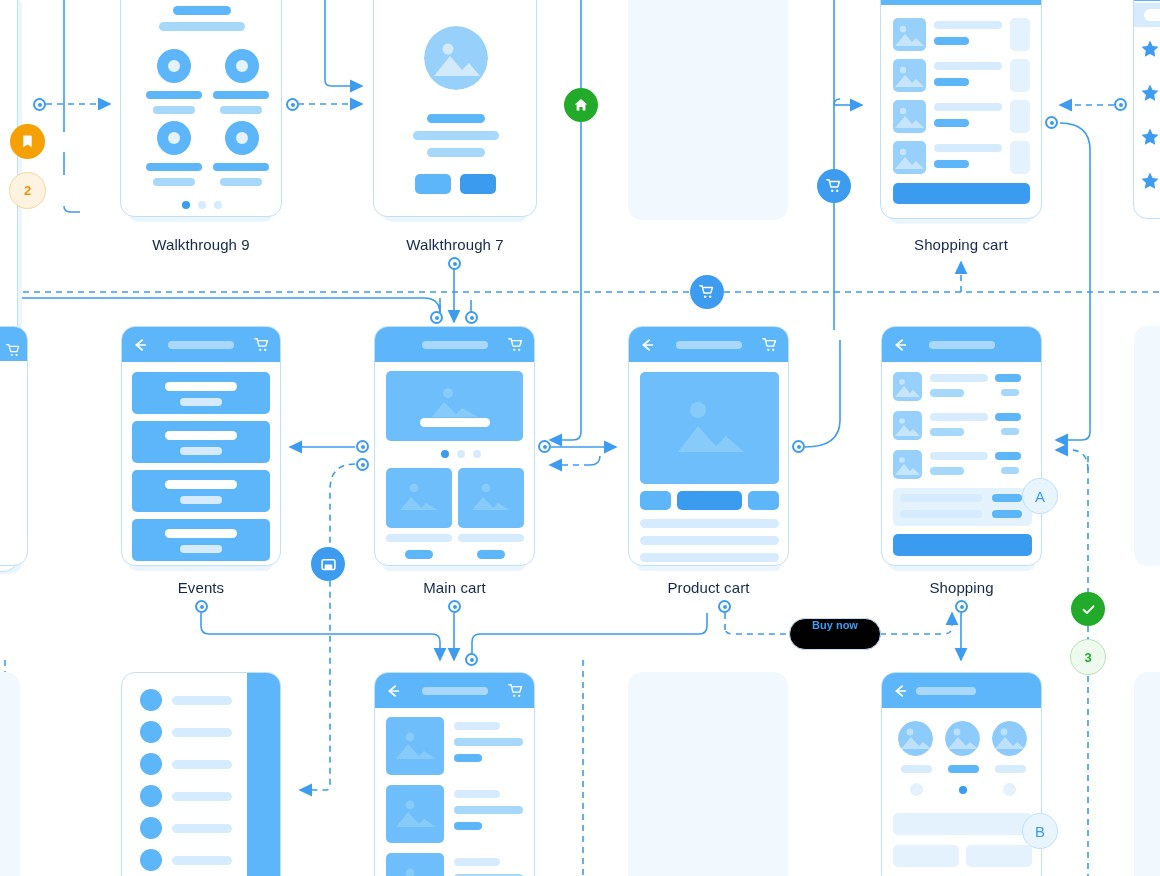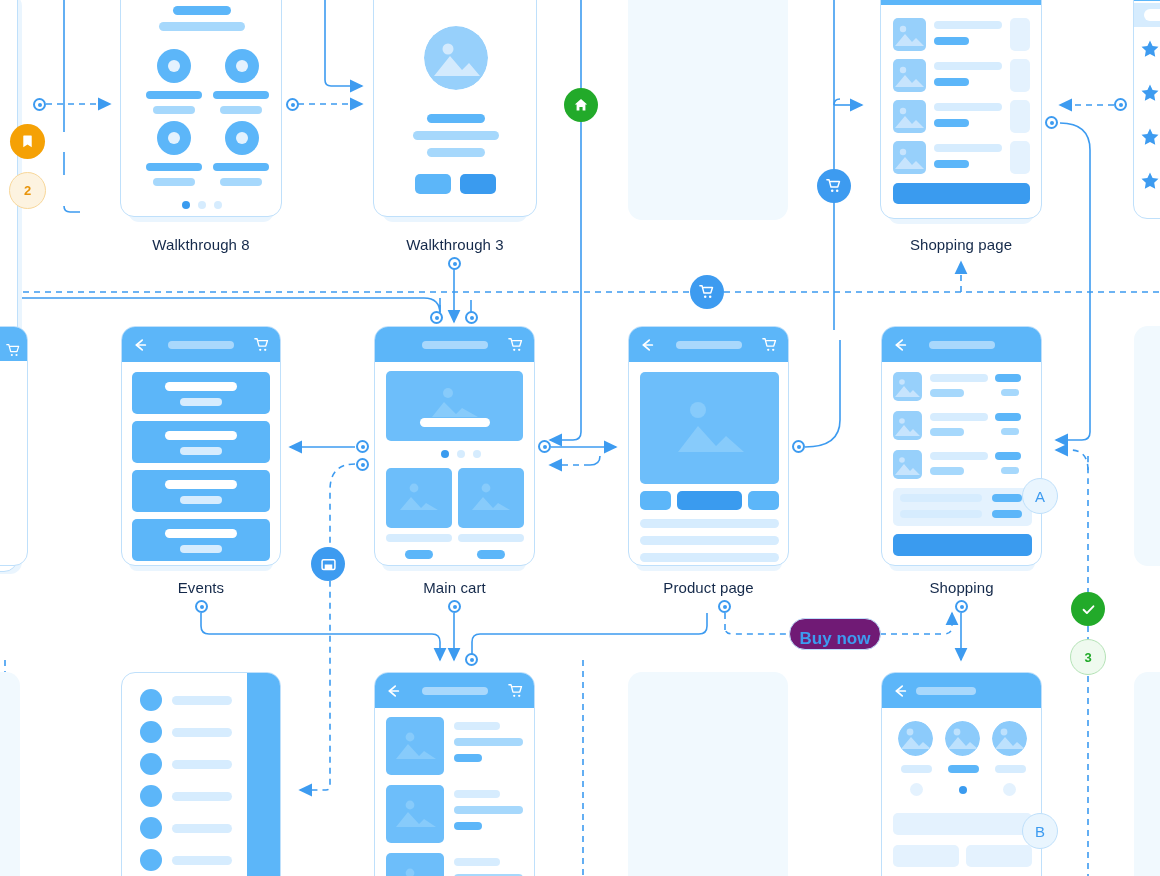--- a/index.html
+++ b/index.html
@@ -89,25 +89,25 @@
 
   .letter-badge {
     position: absolute; border-radius: 50%;
     background: #e9f5fe; border: 1.5px solid #bfe0fb;
     display: flex; align-items: center; justify-content: center;
     font-size: 15px; color: #3d9bf0; z-index: 6;
   }
 
   .pill-btn {
     position: absolute;
-    background: #701a75;
+    background: #000000;
     border: 1.5px solid #bfe0fb;
     border-radius: 99px;
-    display: flex; align-items: flex-end; justify-content: center;
-    font-size: 17px; color: #3d9bf0; font-weight: 600;
+    display: flex; align-items: flex-start; justify-content: center;
+    font-size: 11px; color: #3d9bf0; font-weight: 600;
     z-index: 6;
   }
 
   
   .knob {
     position: absolute; width: 13px; height: 13px; border-radius: 50%;
     background: #fff; border: 2px solid #3d9bf0; z-index: 7;
   }
   .knob::after {
     content: ""; position: absolute; left: 2.5px; top: 2.5px;
@@ -234,40 +234,40 @@
 
     <div class="circ c-mid" style="left:104px; top:160px; width:34px; height:34px;"></div>
     <div class="circ c-xpale" style="left:115px; top:171px; width:12px; height:12px;"></div>
     <div class="bar c-mid" style="left:92px; top:202px; width:56px; height:8px;"></div>
     <div class="bar c-light" style="left:99px; top:217px; width:42px; height:8px;"></div>
 
     <div class="circ c-dark" style="left:61px; top:240px; width:8px; height:8px;"></div>
     <div class="circ c-pale" style="left:77px; top:240px; width:8px; height:8px;"></div>
     <div class="circ c-pale" style="left:93px; top:240px; width:8px; height:8px;"></div>
   </div>
-  <div class="screen-label" style="left:120px; top:236px; width:162px;">Walkthrough 8</div>
+  <div class="screen-label" style="left:120px; top:236px; width:162px;">Walkthrough 9</div>
 
   <div class="knob" style="left:286px; top:98px;"></div>
 
   <div class="phone-shadow" style="left:382px; top:200px; width:146px; height:22px;"></div>
   <div class="phone" style="left:373px; top:-40px; width:164px; height:257px;">
     <div class="pic" style="left:50px; top:65px; width:64px; height:64px; border-radius:50%;">
       <svg viewBox="0 0 64 64">
           <circle cx="32" cy="32" r="32" fill="#97d0fb"></circle>
           <circle cx="24" cy="23" r="5.5" fill="#d3eafd"></circle>
           <path d="M10 50 L26 30 L38 44 L45 37 L56 50 z" fill="#d3eafd"></path>
         </svg>
     </div>
     <div class="bar c-mid" style="left:53px; top:153px; width:58px; height:9px;"></div>
     <div class="bar c-light" style="left:39px; top:170px; width:86px; height:9px;"></div>
     <div class="bar c-light" style="left:53px; top:187px; width:58px; height:9px;"></div>
     <div class="box c-mid" style="left:41px; top:213px; width:36px; height:20px;"></div>
     <div class="box c-dark" style="left:86px; top:213px; width:36px; height:20px;"></div>
   </div>
-  <div class="screen-label" style="left:373px; top:236px; width:164px;">Walkthrough 3</div>
+  <div class="screen-label" style="left:373px; top:236px; width:164px;">Walkthrough 7</div>
 
   <div class="knob" style="left:448px; top:257px;"></div>
 
   <div class="ghost" style="left:628px; top:-40px; width:160px; height:260px;"></div>
 
   <div class="badge badge-green" style="left:564px; top:88px; width:34px; height:34px;">
     <svg width="16" height="16" viewBox="0 0 16 16">
       <path d="M8 2 L14.2 7.4 h-1.8 V13.6 H9.6 v-3.6 H6.4 v3.6 H3.6 V7.4 H1.8 z" fill="#fff"></path>
     </svg>
   </div>
@@ -329,21 +329,21 @@
           <circle cx="10" cy="11" r="3.2" fill="#c7e4fd"></circle>
           <path d="M2 28 L12 16 L19 24 L23 20 L31 28 z" fill="#c7e4fd"></path>
         </svg>
     </div>
     <div class="bar c-pale" style="left:53px; top:183px; width:68px; height:8px;"></div>
     <div class="bar c-mid" style="left:53px; top:199px; width:35px; height:8px;"></div>
     <div class="box c-xpale" style="left:129px; top:180px; width:20px; height:33px;"></div>
 
     <div class="box c-dark" style="left:12px; top:222px; width:137px; height:21px;"></div>
   </div>
-  <div class="screen-label" style="left:880px; top:236px; width:162px;">Shopping page</div>
+  <div class="screen-label" style="left:880px; top:236px; width:162px;">Shopping cart</div>
 
   <div class="knob" style="left:1114px; top:98px;"></div>
   <div class="knob" style="left:1045px; top:116px;"></div>
 
   <div class="phone" style="left:1133px; top:-40px; width:90px; height:259px;">
     <div class="appbar" style="height:40px; padding:0 8px;">
       
     </div>
     <div class="box c-pale" style="left:0; top:42px; width:60px; height:24px; border-radius:0;"></div>
     <div class="bar c-white" style="left:10px; top:48px; width:34px; height:12px;"></div>
@@ -495,21 +495,21 @@
           <path d="M38 80 L58 54 L76 74 L86 64 L104 80 z" fill="#87cbfb"></path>
         </svg>
     </div>
     <div class="box c-mid" style="left:11px; top:164px; width:31px; height:19px;"></div>
     <div class="box c-dark" style="left:48px; top:164px; width:65px; height:19px;"></div>
     <div class="box c-mid" style="left:119px; top:164px; width:31px; height:19px;"></div>
     <div class="bar c-pale" style="left:11px; top:192px; width:139px; height:9px;"></div>
     <div class="bar c-pale" style="left:11px; top:209px; width:139px; height:9px;"></div>
     <div class="bar c-pale" style="left:11px; top:226px; width:139px; height:9px;"></div>
   </div>
-  <div class="screen-label" style="left:628px; top:579px; width:161px;">Product page</div>
+  <div class="screen-label" style="left:628px; top:579px; width:161px;">Product cart</div>
 
   <div class="knob" style="left:792px; top:440px;"></div>
   <div class="knob" style="left:718px; top:600px;"></div>
 
   <div class="phone-shadow" style="left:889px; top:555px; width:146px; height:16px;"></div>
   <div class="phone" style="left:881px; top:326px; width:161px; height:240px;">
     <div class="appbar" style="height:35px; padding:0 10px;">
       <svg class="ic" width="16" height="16" viewBox="0 0 18 18">
         <path d="M11.5 3.5 L5 9 l6.5 5.5" fill="none" stroke="#fff" stroke-width="1.9" stroke-linecap="round" stroke-linejoin="round"></path>
         <path d="M5 9 h10" stroke="#fff" stroke-width="1.9" stroke-linecap="round"></path>

